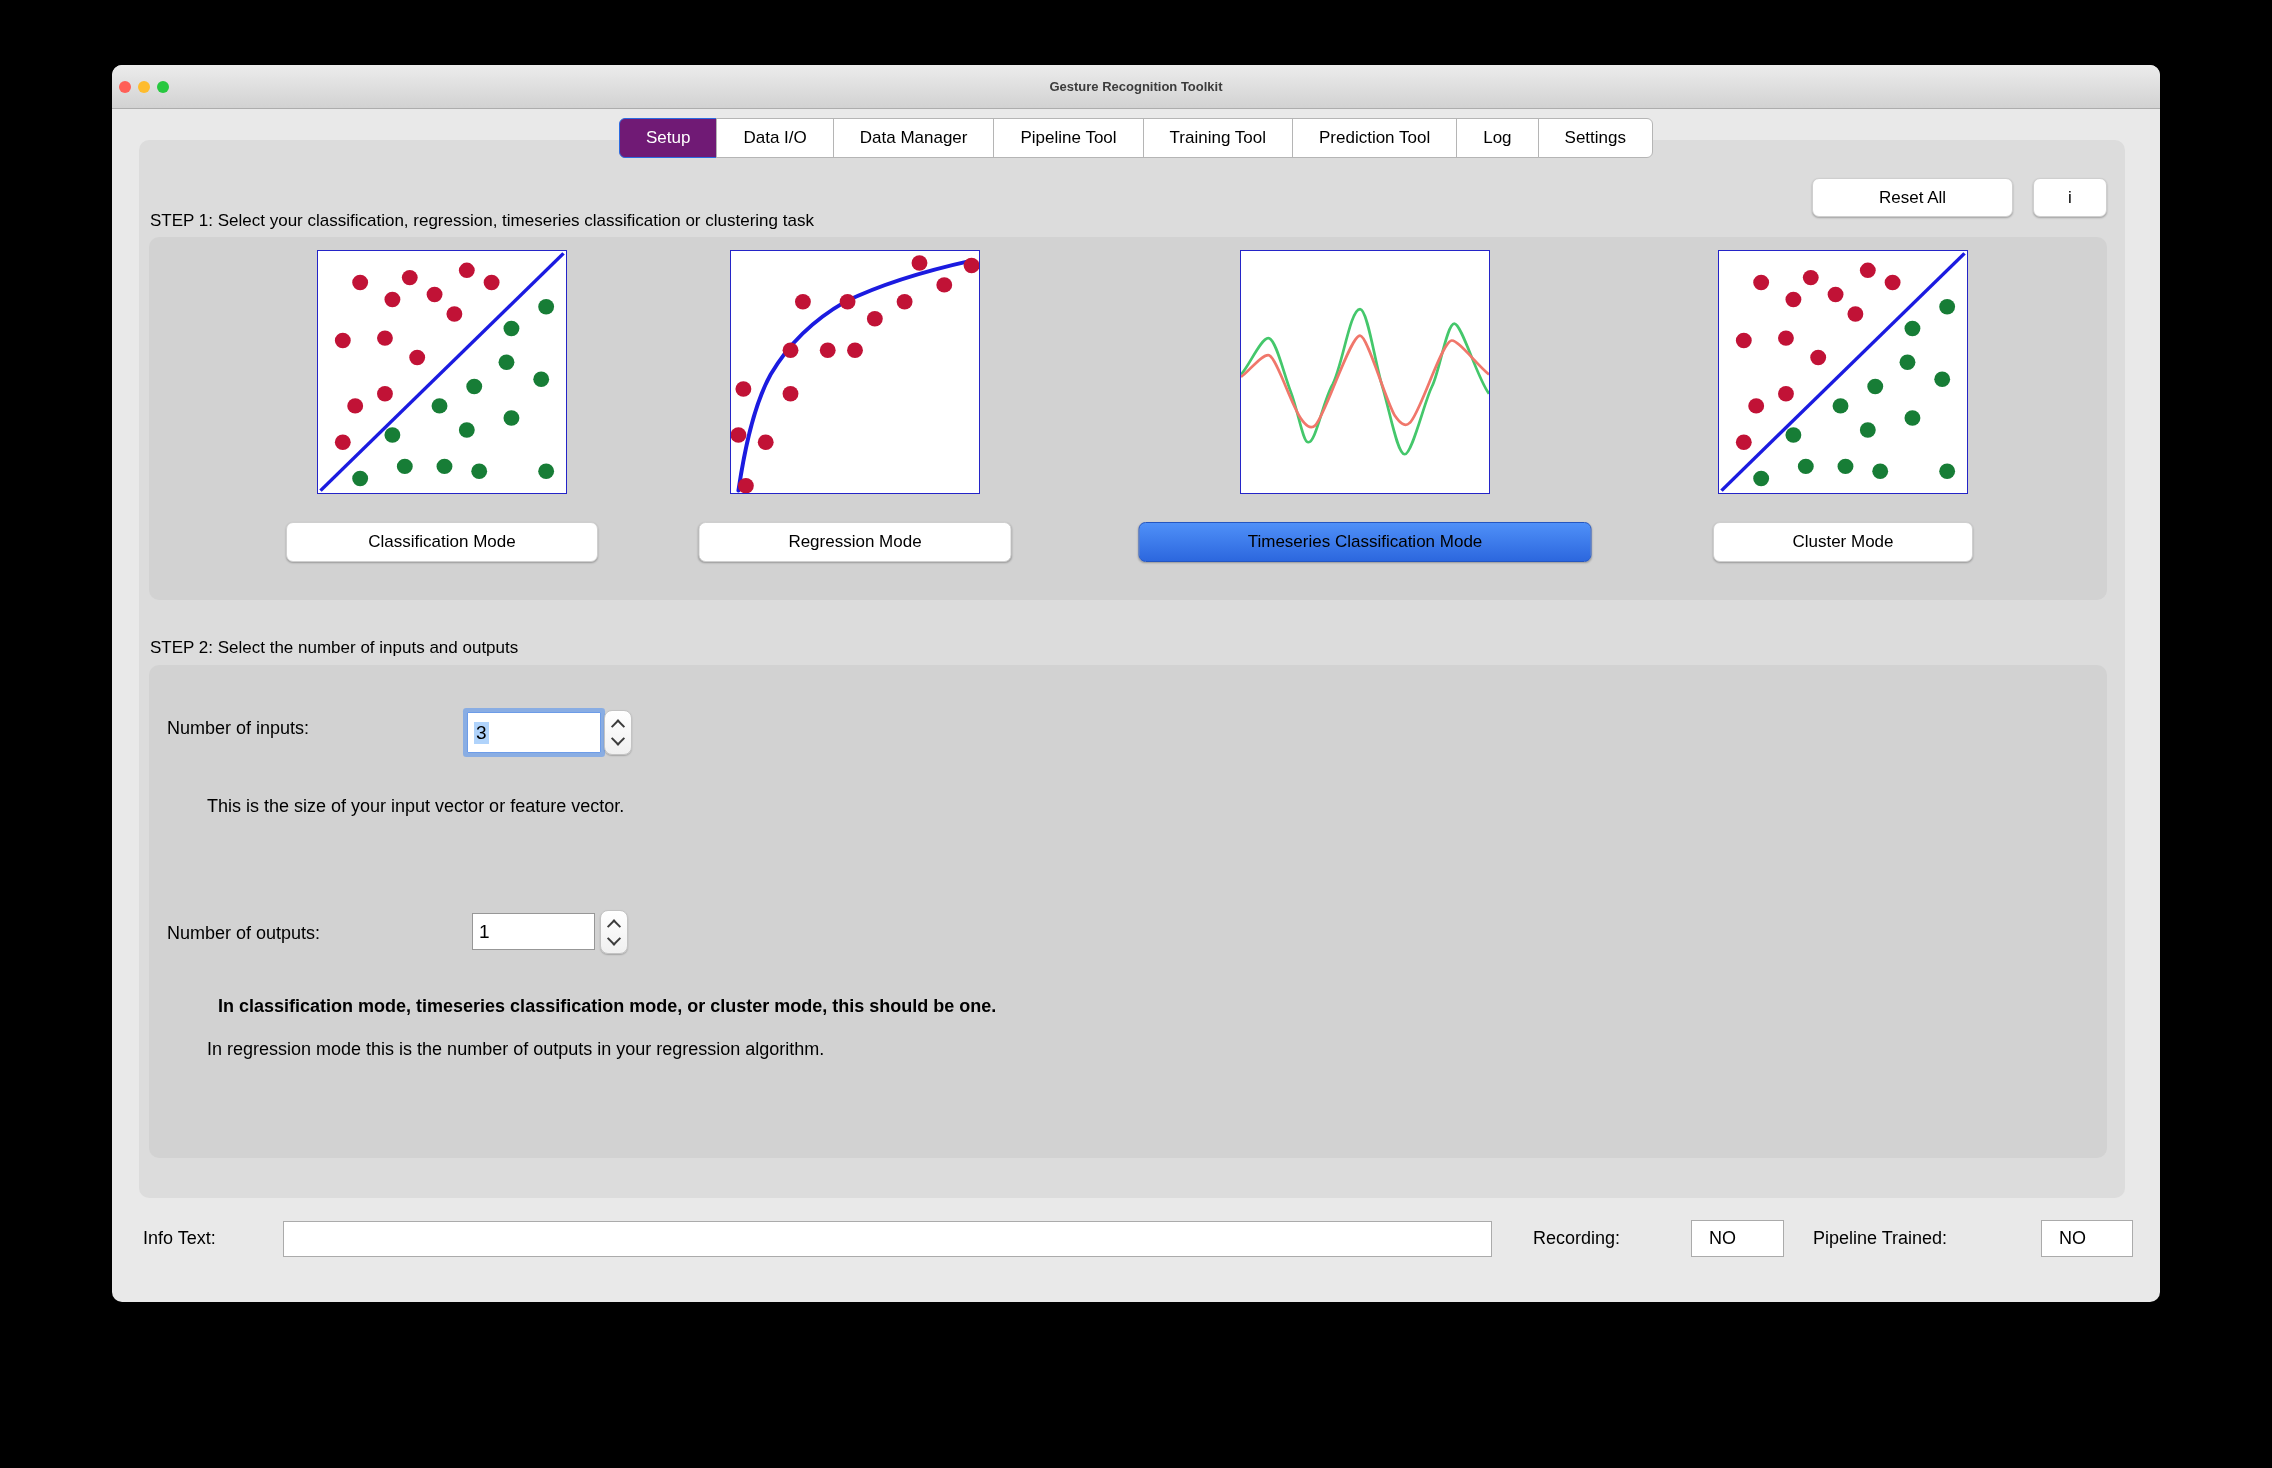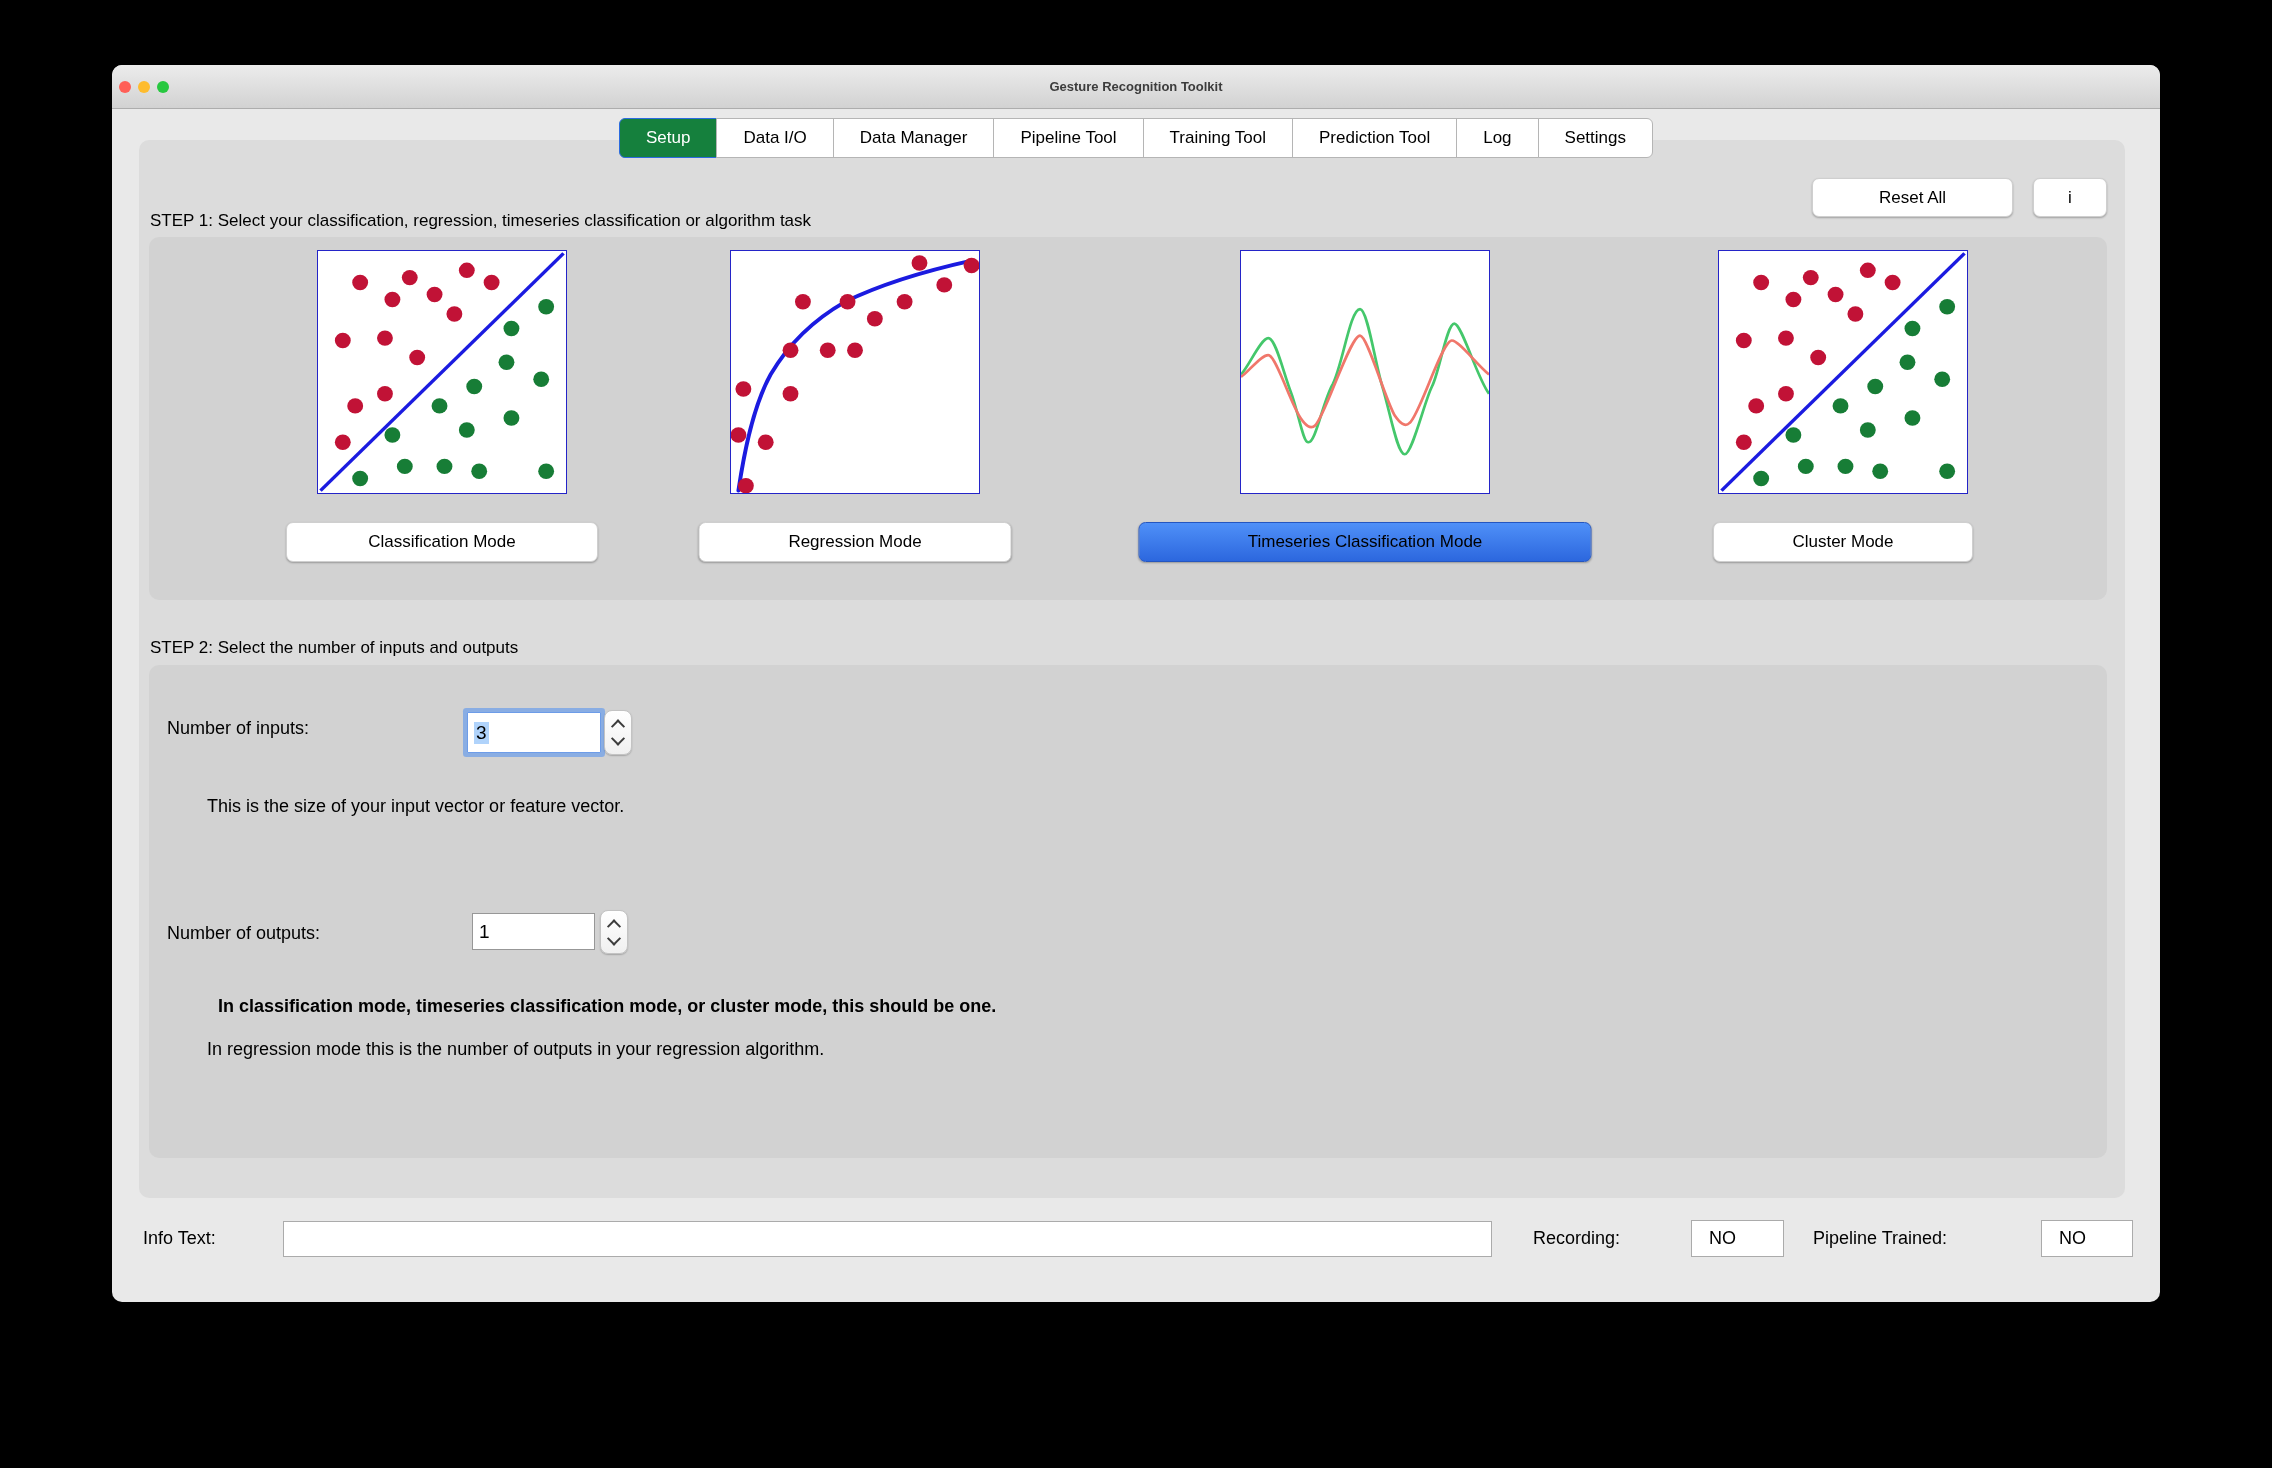--- a/index.html
+++ b/index.html
@@ -27,21 +27,21 @@
     position:absolute;top:53px;left:50%;transform:translateX(-50%);
     display:flex;height:40px;z-index:5;
   }
   .tab{
     background:#fff;border:1px solid #b5b5b5;margin-left:-1px;
     padding:0 26px;display:flex;align-items:center;
     font-size:17px;color:#000;cursor:default;white-space:nowrap;
   }
   .tab.first{border-top-left-radius:6px;border-bottom-left-radius:6px;margin-left:0;}
   .tab.last{border-top-right-radius:6px;border-bottom-right-radius:6px;}
-  .tab.selected{background:#15803d;border-color:#2c6be0;color:#fff;}
+  .tab.selected{background:#701a75;border-color:#2c6be0;color:#fff;}
   
   .central{
     position:absolute;left:27px;top:75px;width:1986px;height:1058px;
     background:#dcdcdc;border-radius:10px;
   }
   .btn{
     background:#fff;border:1px solid #cfcfcf;border-radius:7px;
     box-shadow:0 1px 2px rgba(0,0,0,.28);
     font-size:17px;color:#000;display:flex;align-items:center;justify-content:center;
     font-family:"Liberation Sans",sans-serif;
@@ -121,21 +121,21 @@
       <div class="tab">Prediction Tool</div>
       <div class="tab">Log</div>
       <div class="tab last">Settings</div>
     </div>
 
   <div class="central">
 
     <button class="btn reset-btn">Reset All</button>
     <button class="btn info-btn">i</button>
 
-    <div class="step-heading step1-heading">STEP 1: Select your classification, regression, timeseries classification or algorithm task</div>
+    <div class="step-heading step1-heading">STEP 1: Select your classification, regression, timeseries classification or clustering task</div>
 
     <div class="groupbox step1-box" id="step1-box">
         <div class="mode-col" style="left: 168px;">
           <div class="mode-img">
             <svg viewBox="0 0 100 100" preserveAspectRatio="none">
               <line x1="1" y1="99" x2="99" y2="1" stroke="#1b1be0" stroke-width="1.4"></line>
               <circle cx="17" cy="13" r="3.2" fill="#c11236"></circle>
               <circle cx="37" cy="11" r="3.2" fill="#c11236"></circle>
               <circle cx="60" cy="8" r="3.2" fill="#c11236"></circle>
               <circle cx="70" cy="13" r="3.2" fill="#c11236"></circle>

